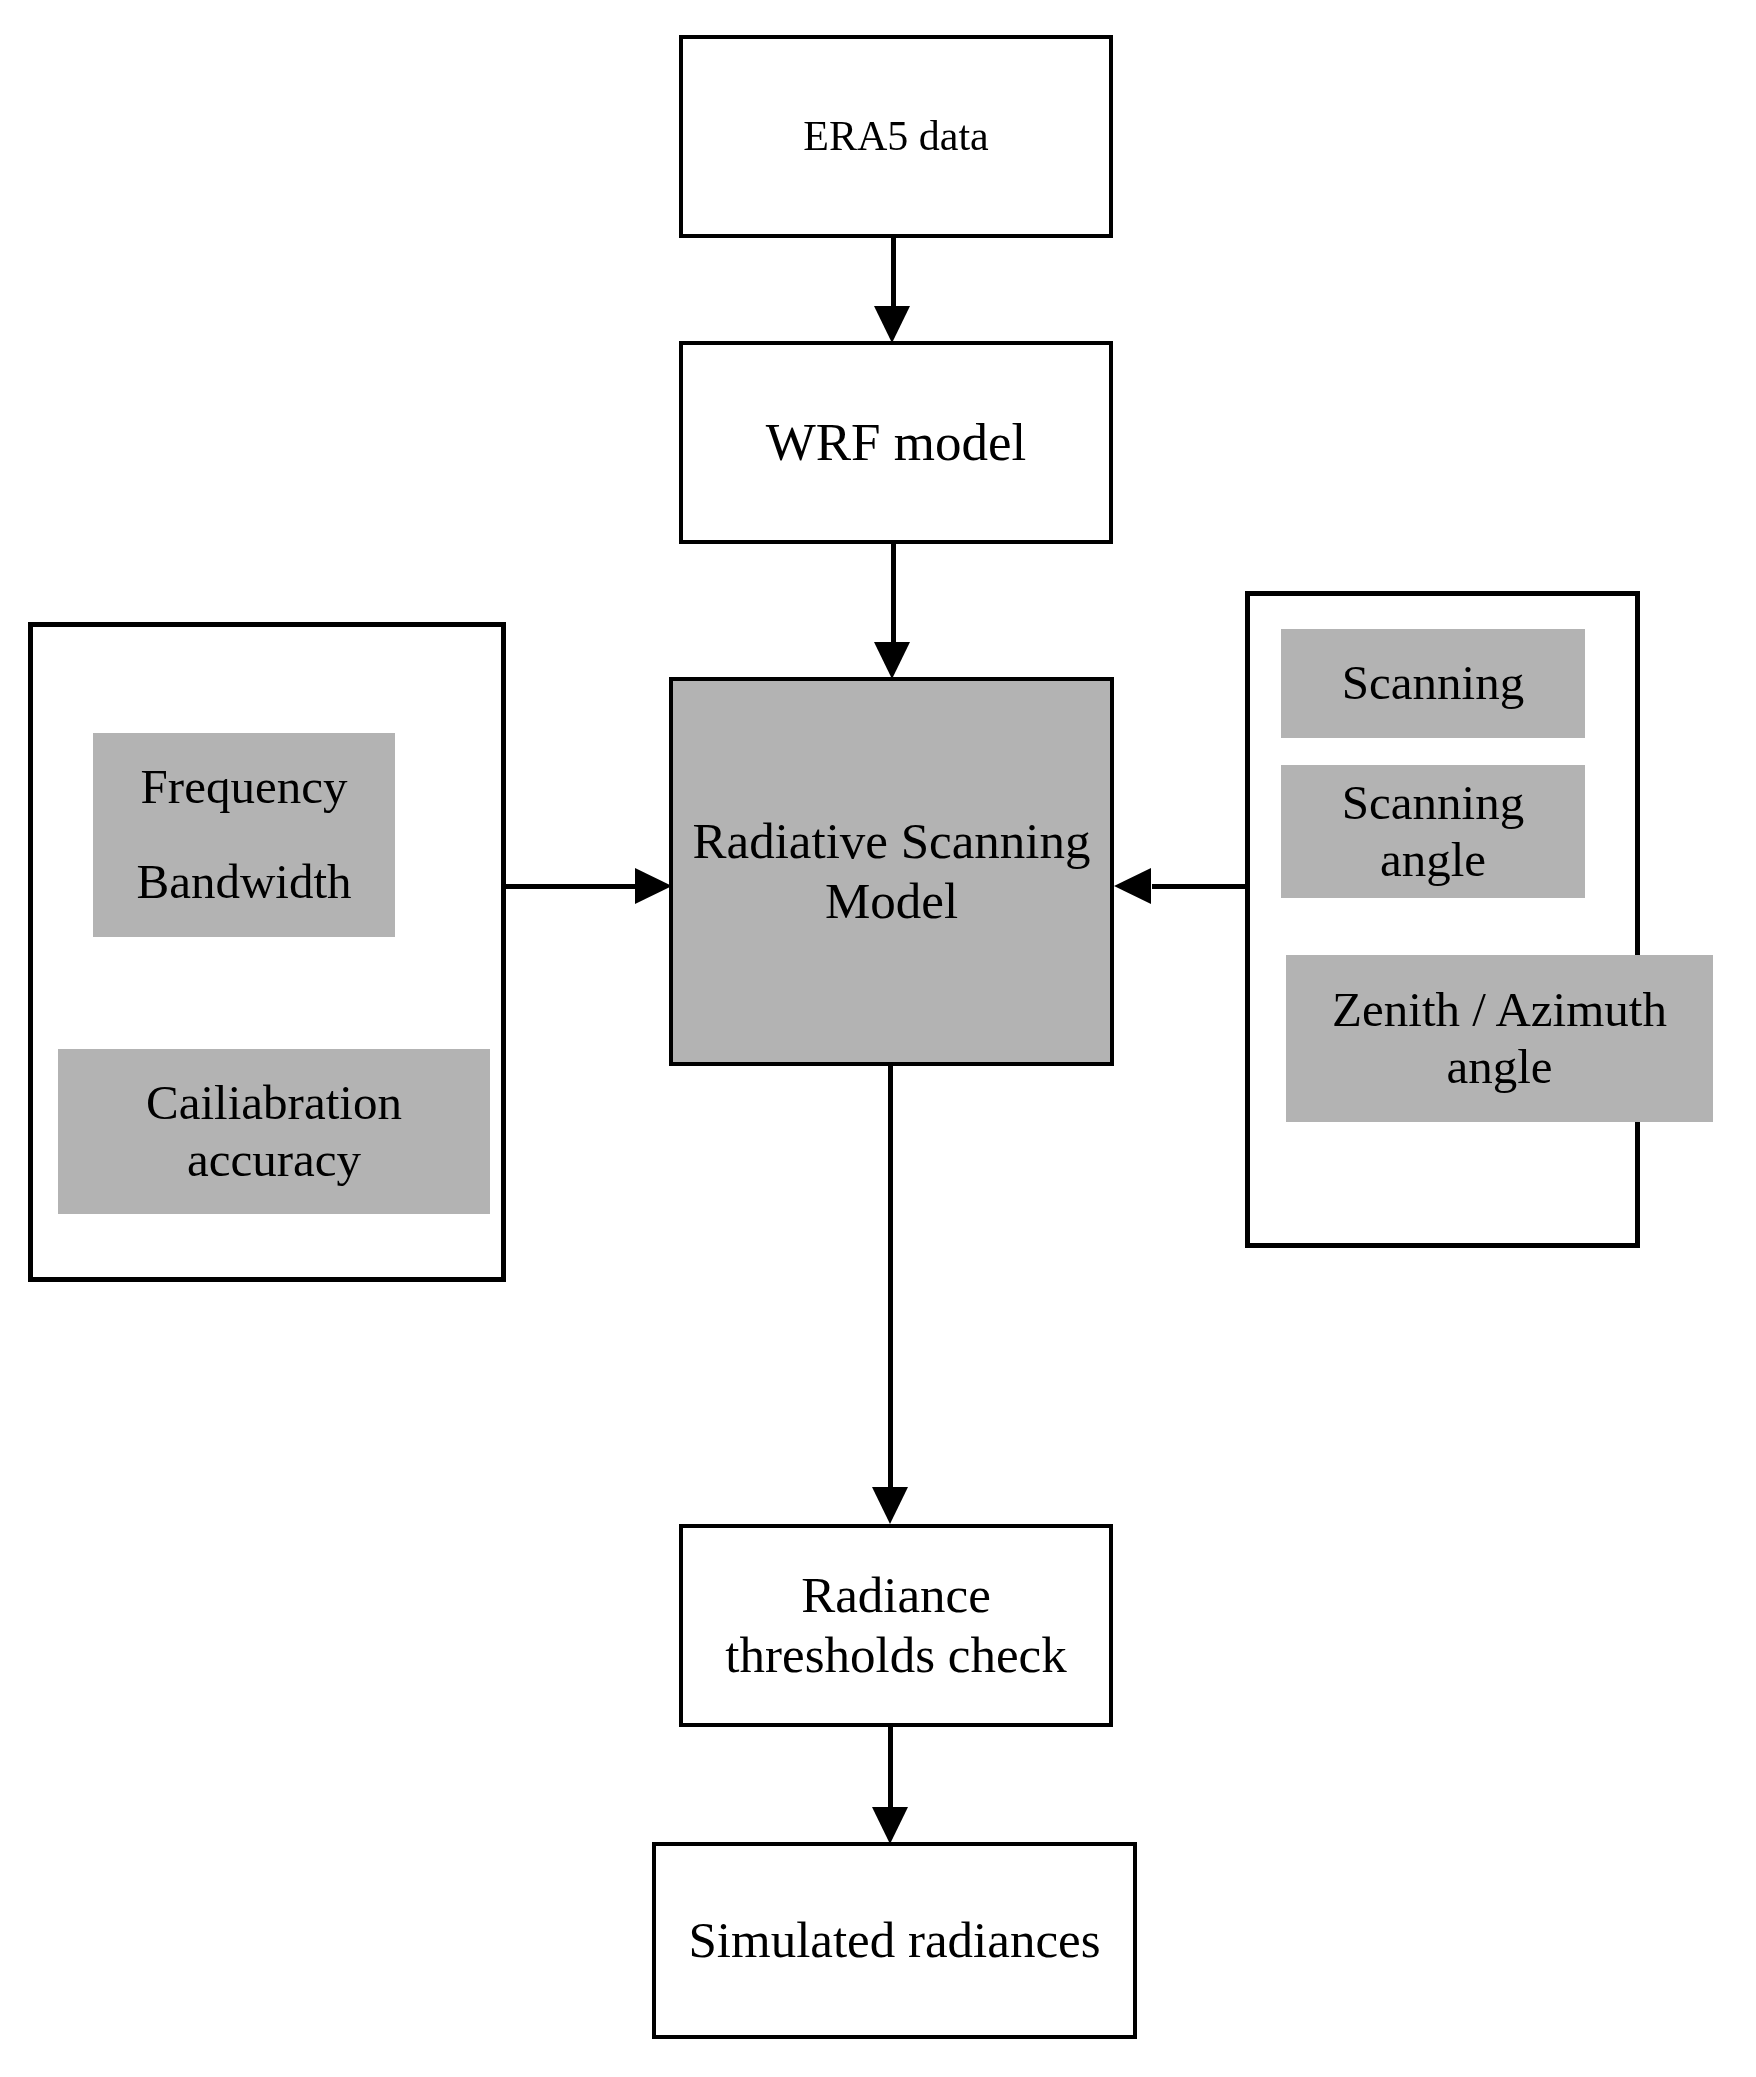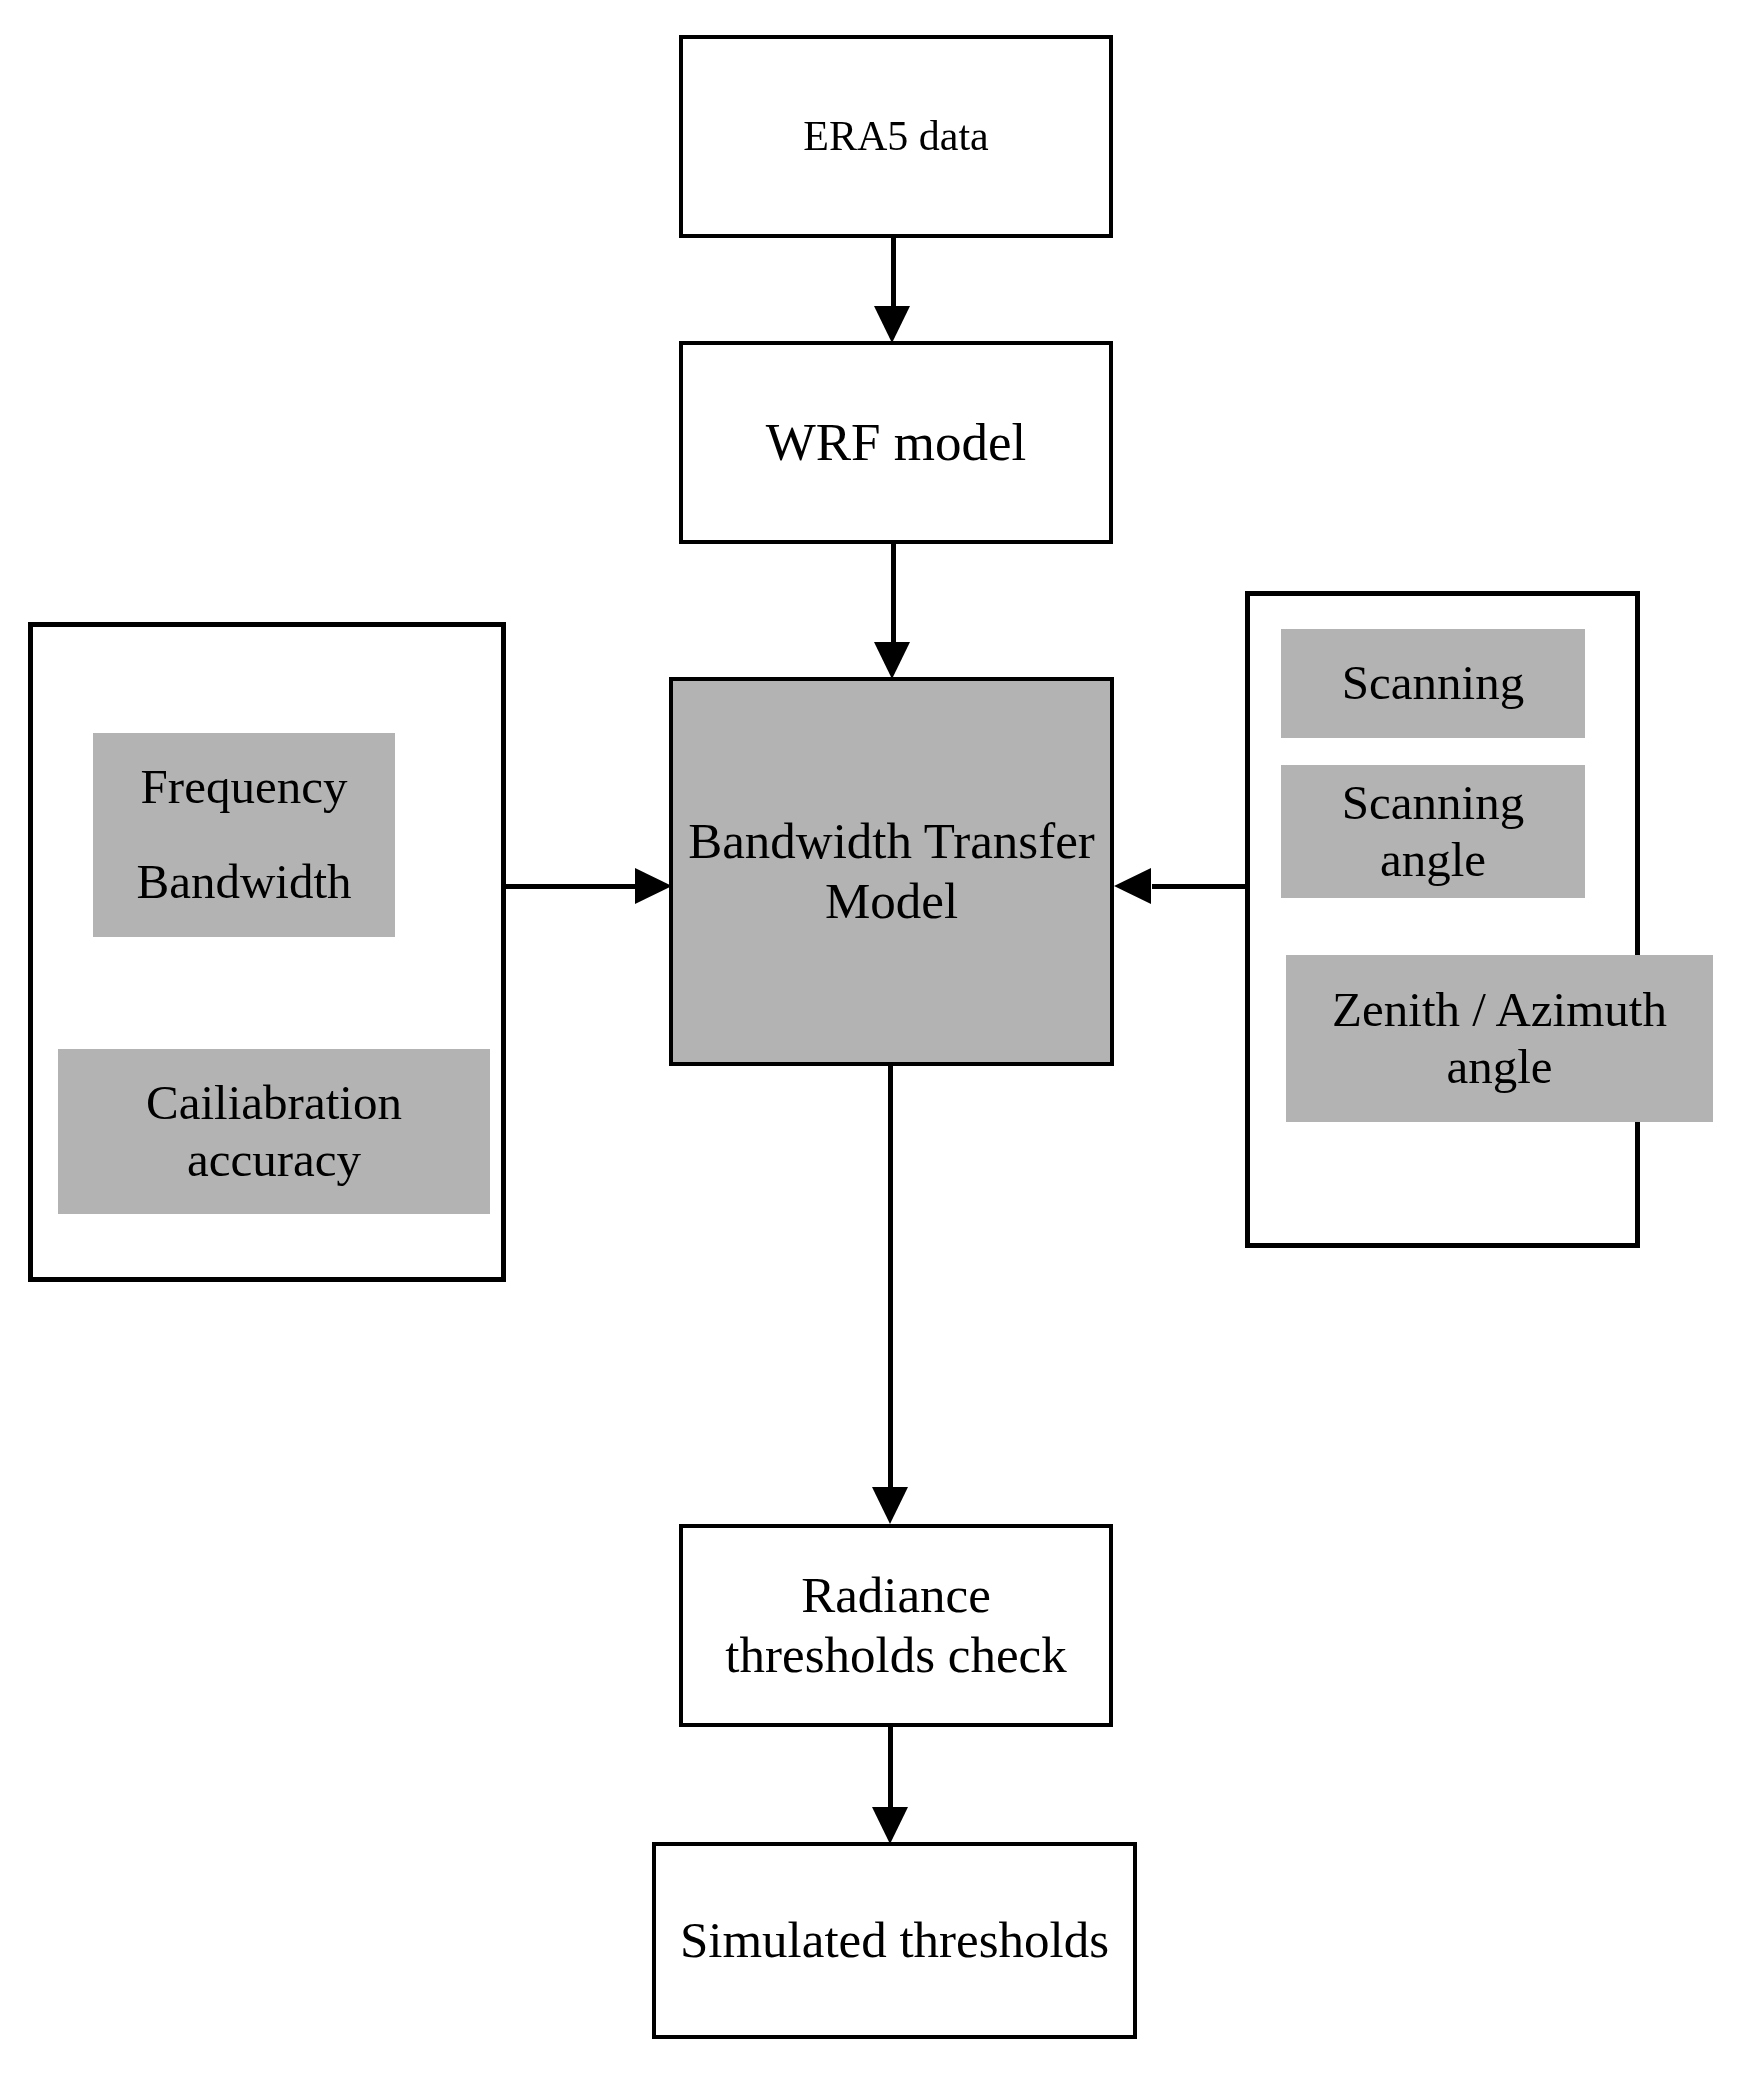--- a/index.html
+++ b/index.html
@@ -152,21 +152,21 @@
   <div class="node" id="node-wrf">
     <span class="label">WRF model</span>
   </div>
 
   <div class="conn">
     <div class="vline" id="c2-line"></div>
     <div class="arrow-down" id="c2-head"></div>
   </div>
 
   <div class="node" id="node-rtm">
-    <span class="label">Bandwidth Transfer
+    <span class="label">Radiative Scanning
 Model</span>
   </div>
 
   <div class="panel" id="panel-sensor"></div>
   <div class="chip" id="chip-frequency">
     <span class="label">Frequency</span>
   </div>
   <div class="chip" id="chip-calibration">
     <span class="label">Cailiabration
 accuracy</span>
@@ -207,17 +207,17 @@
     <span class="label">Radiance
 thresholds check</span>
   </div>
 
   <div class="conn">
     <div class="vline" id="c6-line"></div>
     <div class="arrow-down" id="c6-head"></div>
   </div>
 
   <div class="node" id="node-simulated">
-    <span class="label">Simulated thresholds</span>
+    <span class="label">Simulated radiances</span>
   </div>
 
 </div>
 
 
 </body></html>

